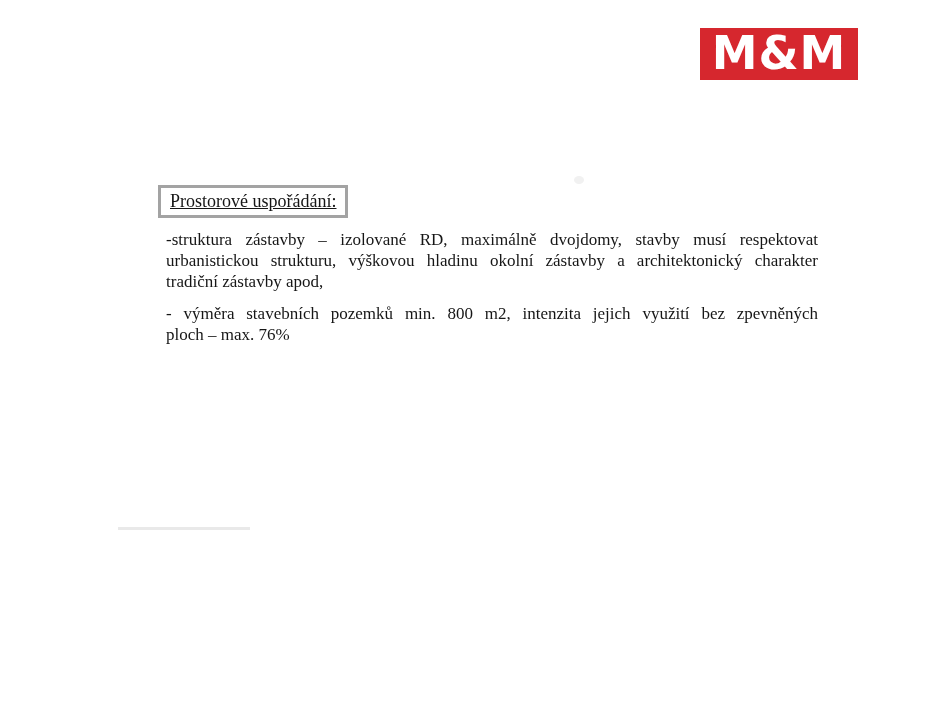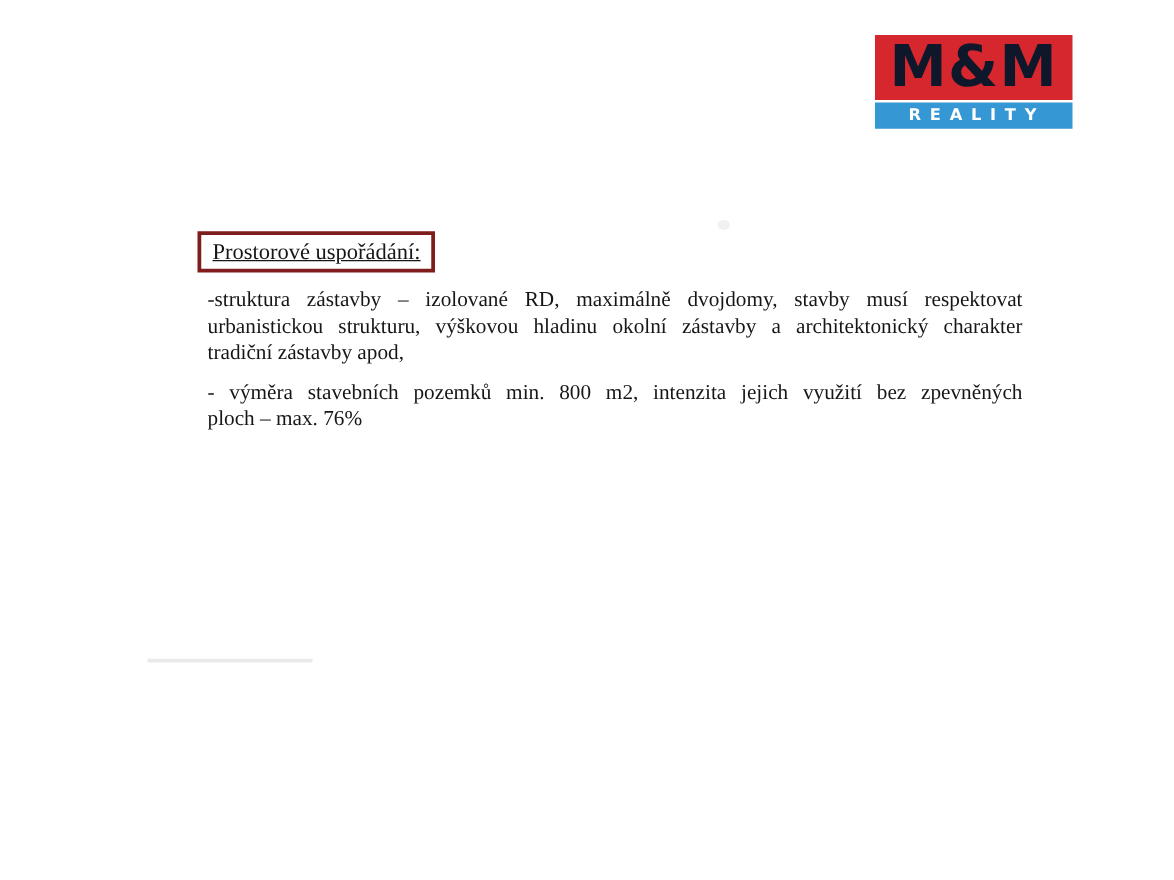--- a/index.html
+++ b/index.html
@@ -19,21 +19,21 @@
   
   .logo {
     position: absolute;
     left: 700px;
     top: 28px;
     width: 158px;
   }
   .logo-top {
     height: 52px;
     background: #d6272e;
-    color: #0f172a;
+    color: #ffffff;
     font-family: "DejaVu Sans", "Liberation Sans", sans-serif;
     font-weight: 800;
     font-size: 46px;
     line-height: 50px;
     text-align: center;
     letter-spacing: 1px;
   }
   .logo-bottom {
     margin-top: 2px;
     height: 21px;
@@ -53,21 +53,21 @@
     position: absolute;
     left: 166px;
     top: 185px;
     width: 652px;
     color: #161616;
     font-size: 17px;
   }
   .heading-box {
     display: inline-block;
     margin-left: -8px;
-    border: 3px solid #7f1d1d;
+    border: 3px solid #a3a3a3;
     padding: 2px 9px 3px 9px;
     background: #ffffff;
   }
   .heading-text {
     font-size: 18px;
     line-height: 22px;
     text-decoration: underline;
     white-space: nowrap;
   }
   .para {
@@ -107,21 +107,20 @@
     border-radius: 50%;
   }
 </style>
 </head>
 <body>
 
 <div class="page">
 
   <div class="logo">
     <div class="logo-top">M&amp;M</div>
-    <div class="logo-bottom">REALITY</div>
   </div>
 
   <div class="content">
 
     <div class="heading-box">
       <span class="heading-text">Prostorové uspořádání:</span>
     </div>
 
 
     <p class="para">

